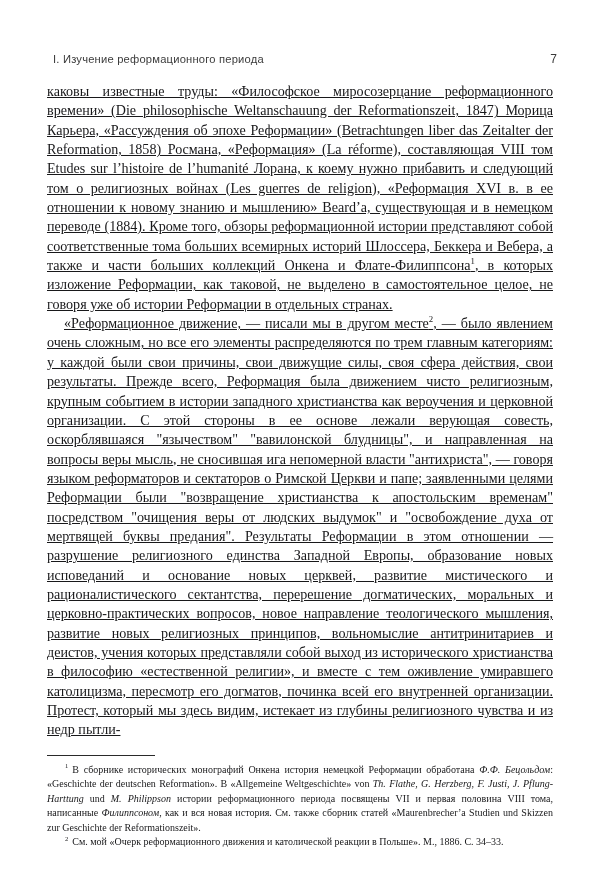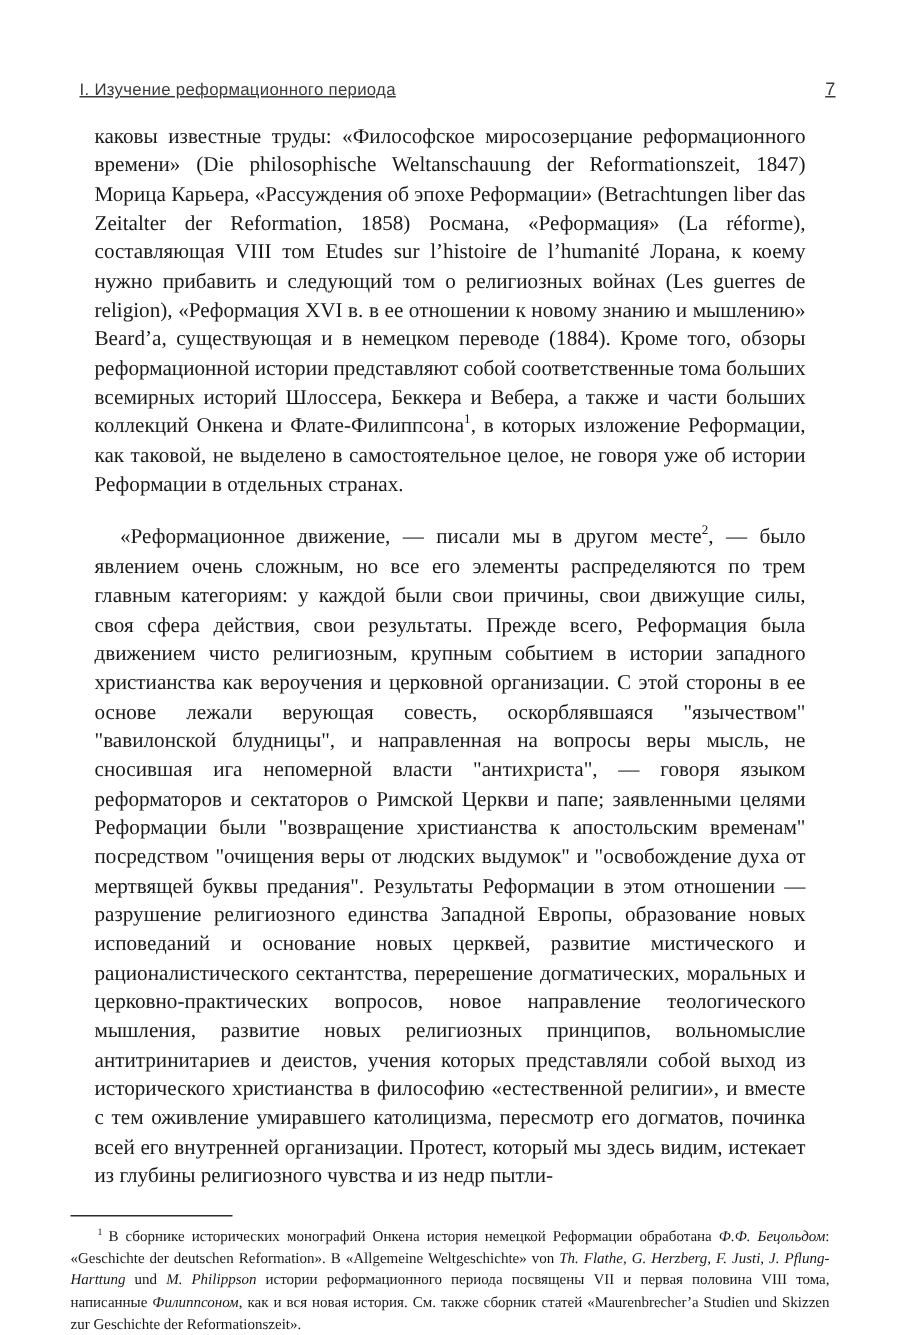--- a/index.html
+++ b/index.html
@@ -30,21 +30,20 @@
     display: flex;
     align-items: baseline;
     justify-content: space-between;
     font-family: "Liberation Sans", sans-serif;
     font-size: 11.2px;
     color: #3b3b3b;
     letter-spacing: 0.2px;
     padding-top: 52px;
     margin-left: 6px;
     margin-bottom: 16px;
-    text-decoration: underline;
   }
   .running-head .rh-title {
     white-space: nowrap;
   }
   .running-head .rh-folio {
     font-size: 12px;
     color: #3b3b3b;
     margin-right: -4px;
   }
 
@@ -53,22 +52,23 @@
     font-family: "Liberation Serif", "DejaVu Serif", serif;
     font-size: 14.1px;
     line-height: 19.35px;
     color: #18181a;
     text-align: justify;
     text-justify: inter-word;
     -webkit-hyphens: none;
     hyphens: none;
   }
   .body-text p {
-    margin: 16px;
+    margin: 0;
     text-indent: 17px;
+    text-decoration: underline;
   }
   .body-text p.no-indent {
     text-indent: 0;
   }
 
   sup {
     font-size: 0.62em;
     line-height: 0;
     vertical-align: super;
   }

